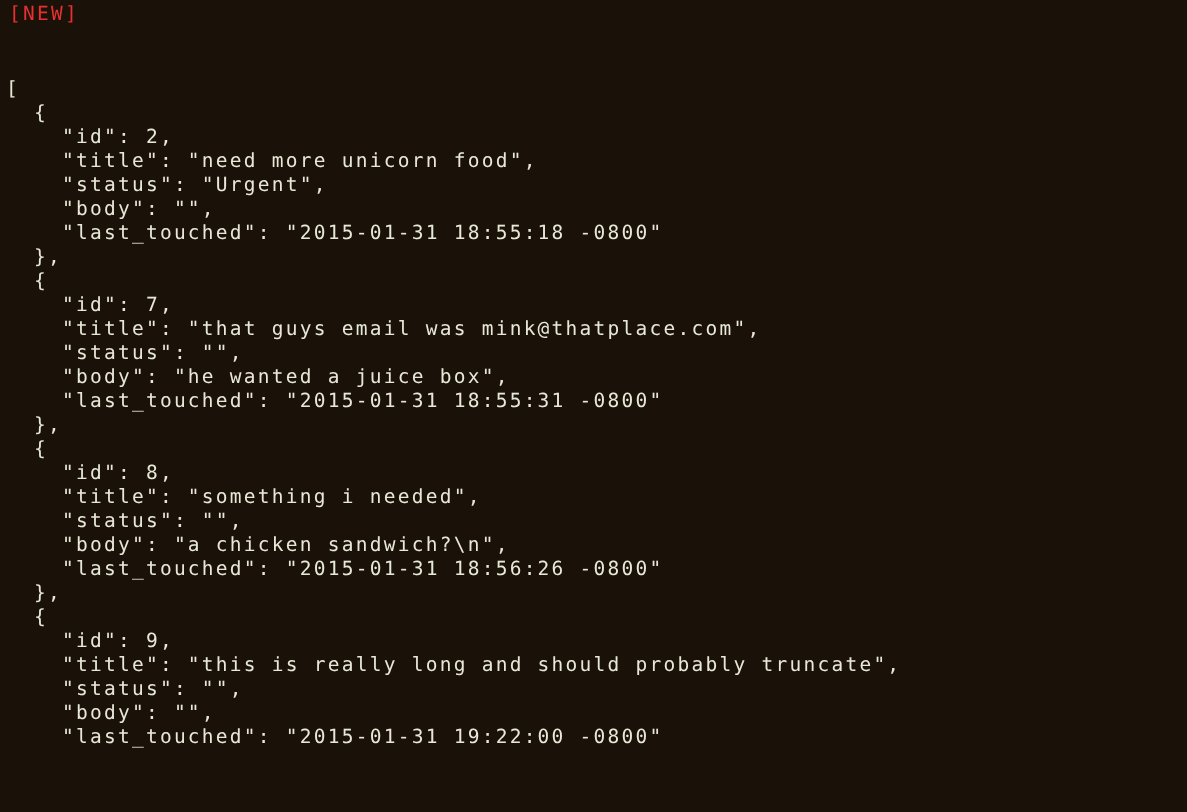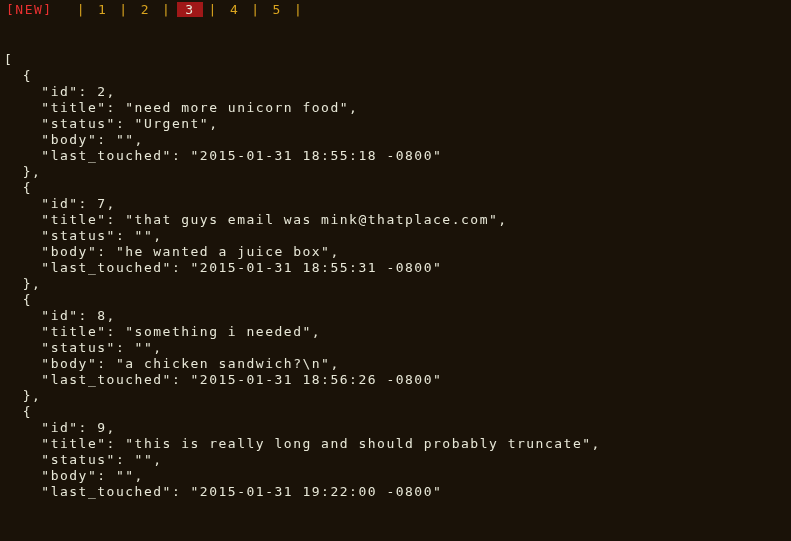--- a/index.html
+++ b/index.html
@@ -11,21 +11,21 @@
     font-size: 13px;
     line-height: 16px;
     color: #e8e8d8;
     overflow: hidden;
     letter-spacing: 1.5px;
   }
   .tabbar {
     padding: 2px 4px 2px 4px;
     display: flex;
     align-items: flex-end;
-    gap: 16px;
+    gap: 0;
   }
   .tab-label {
     color: #d9a41f;
     padding: 0 2px;
   }
   .tab-new { color: #e83030; }
   .tab-sep { color: #d9a41f; padding: 0 6px; }
   .tab-num { color: #d9a41f; padding: 0 6px; }
   .tab-active {
     background: #a01818;
@@ -41,19 +41,18 @@
   .prompt-path { color: #d9a41f; }
   .prompt-sym  { color: #e8e8d8; }
   .cmd { color: #e8e8d8; }
   .line { display: block; }
 </style>
 </head>
 <body>
 
 <div class="tabbar">
   <span class="tab-label tab-new">[NEW]</span>
-  <span id="tabs-container"><span class="tab-sep">|</span><span class="tab-num">1</span><span class="tab-sep">|</span><span class="tab-num">2</span><span class="tab-sep">|</span><span class="tab-active">3</span><span class="tab-sep">|</span><span class="tab-num">4</span><span class="tab-sep">|</span><span class="tab-num">5</span><span class="tab-sep">|</span></span>
 </div>
 
 <div class="term">
   <span id="json-output"><span class="line">[</span><span class="line">  {</span><span class="line">    "id": 2,</span><span class="line">    "title": "need more unicorn food",</span><span class="line">    "status": "Urgent",</span><span class="line">    "body": "",</span><span class="line">    "last_touched": "2015-01-31 18:55:18 -0800"</span><span class="line">  },</span><span class="line">  {</span><span class="line">    "id": 7,</span><span class="line">    "title": "that guys email was mink@thatplace.com",</span><span class="line">    "status": "",</span><span class="line">    "body": "he wanted a juice box",</span><span class="line">    "last_touched": "2015-01-31 18:55:31 -0800"</span><span class="line">  },</span><span class="line">  {</span><span class="line">    "id": 8,</span><span class="line">    "title": "something i needed",</span><span class="line">    "status": "",</span><span class="line">    "body": "a chicken sandwich?\n",</span><span class="line">    "last_touched": "2015-01-31 18:56:26 -0800"</span><span class="line">  },</span><span class="line">  {</span><span class="line">    "id": 9,</span><span class="line">    "title": "this is really long and should probably truncate",</span><span class="line">    "status": "",</span><span class="line">    "body": "",</span><span class="line">    "last_touched": "2015-01-31 19:22:00 -0800"</span></span>
   
 </div>
 
 </body></html>

